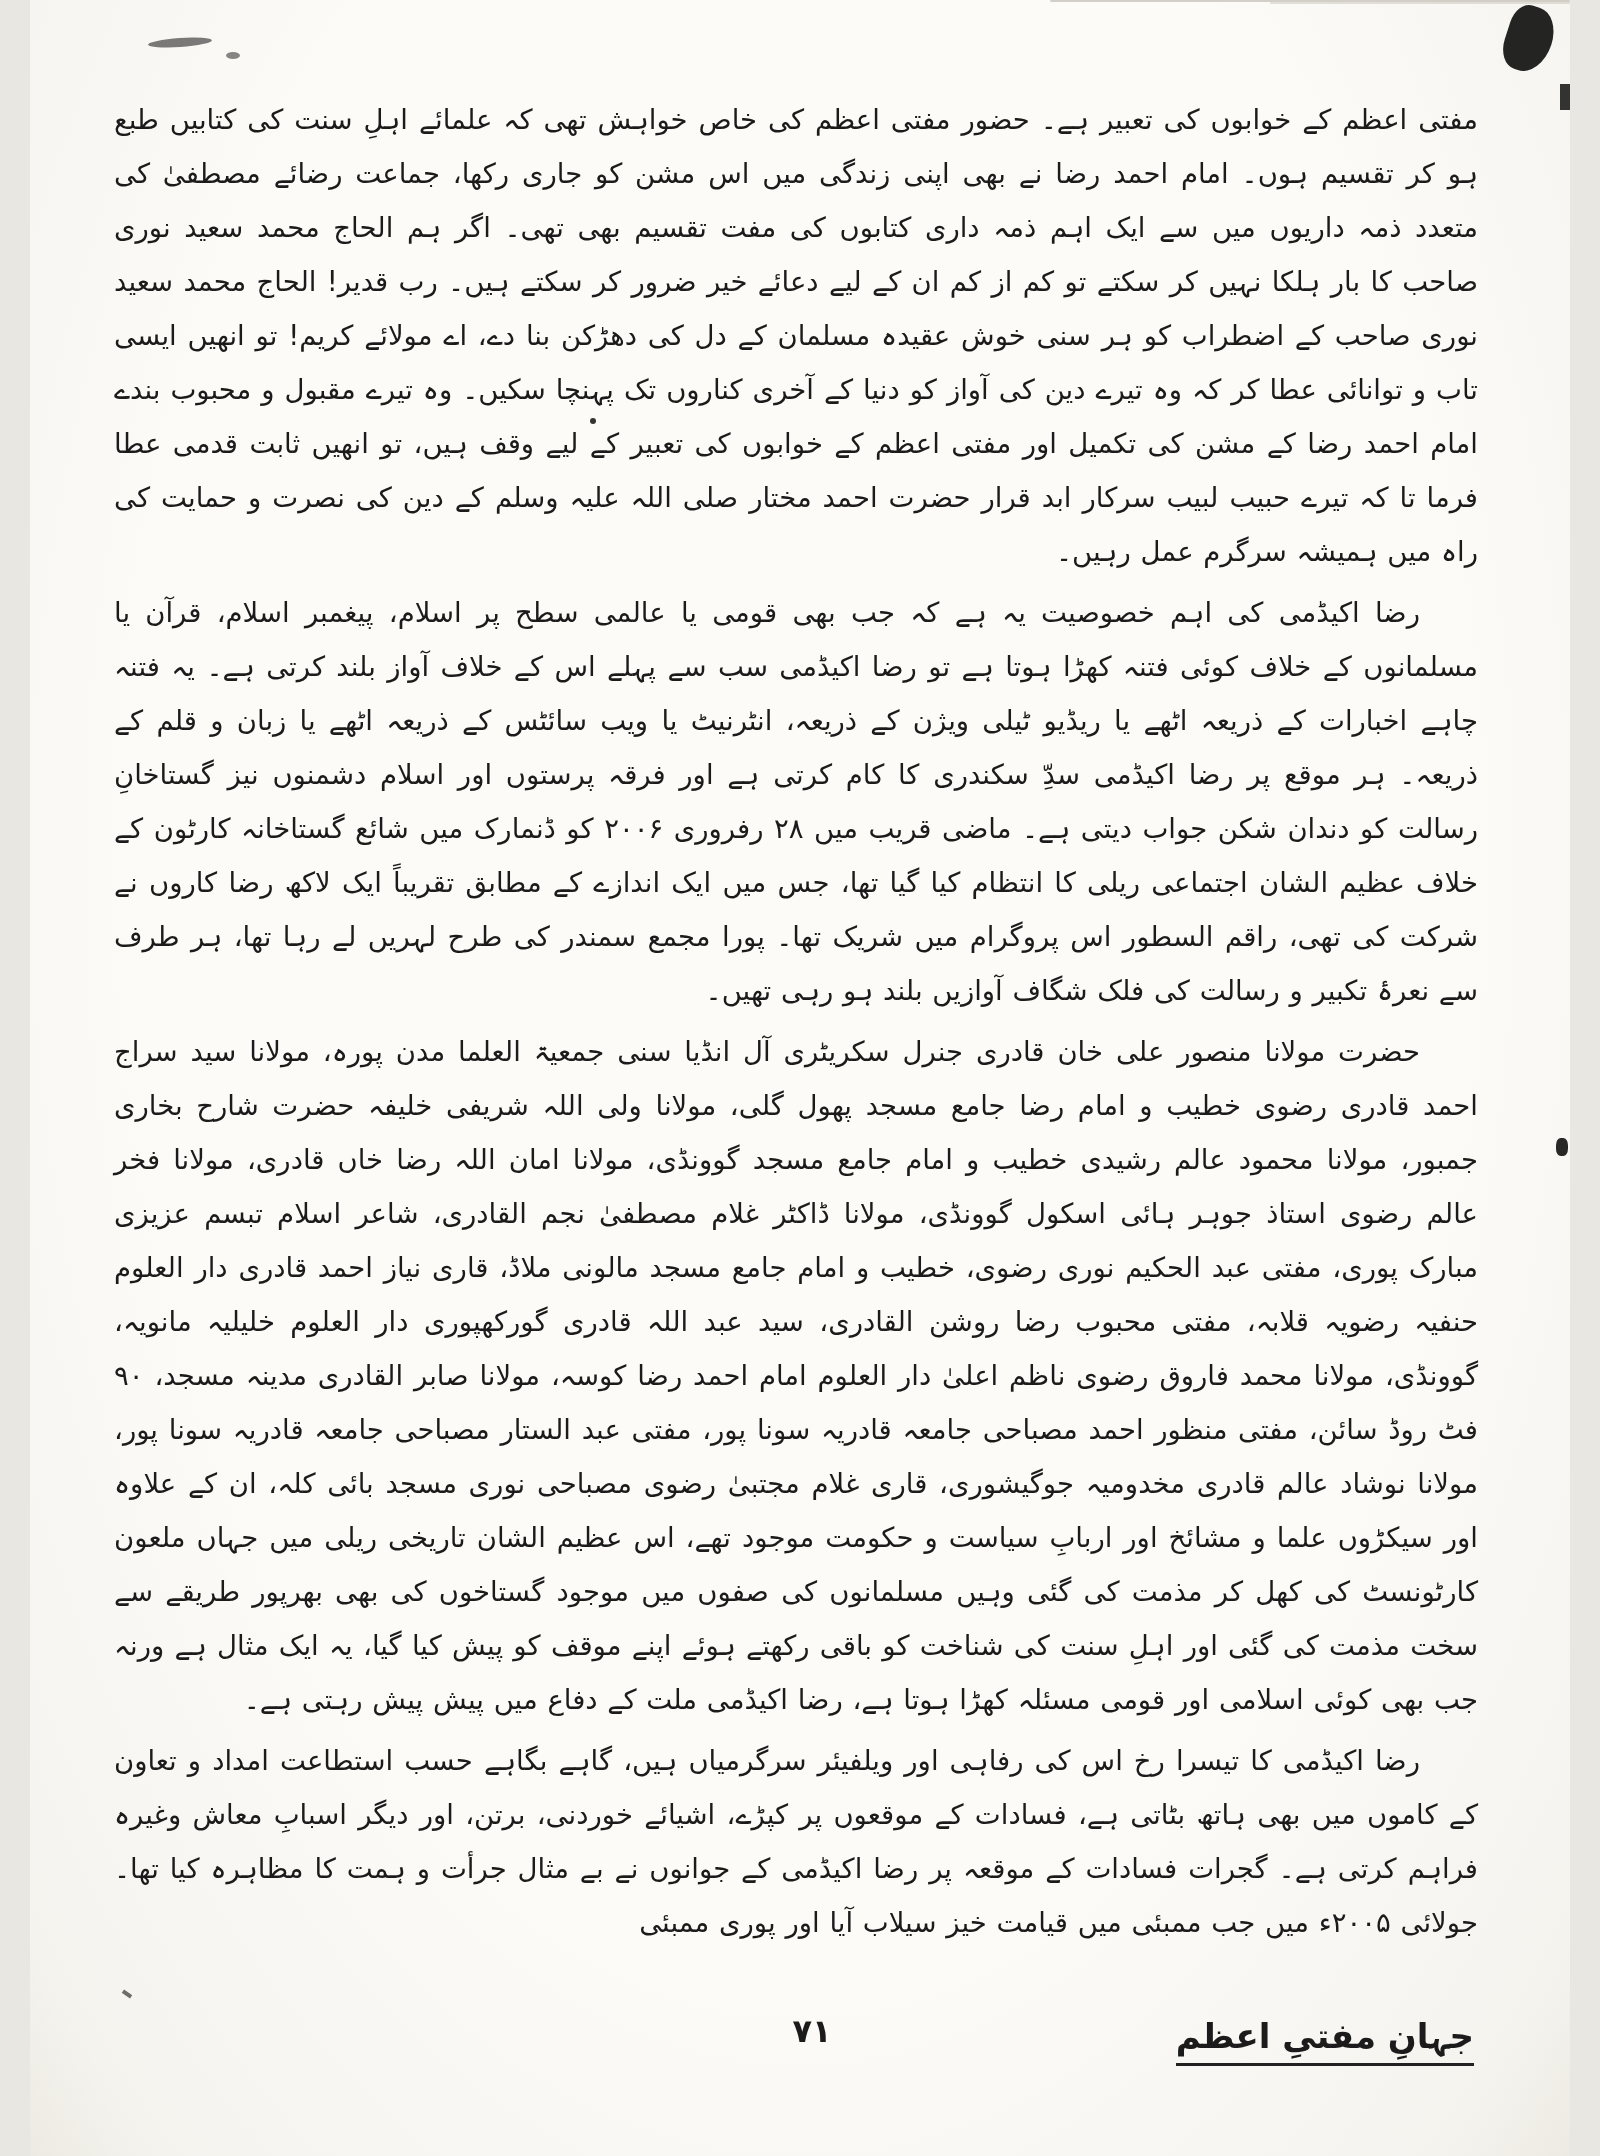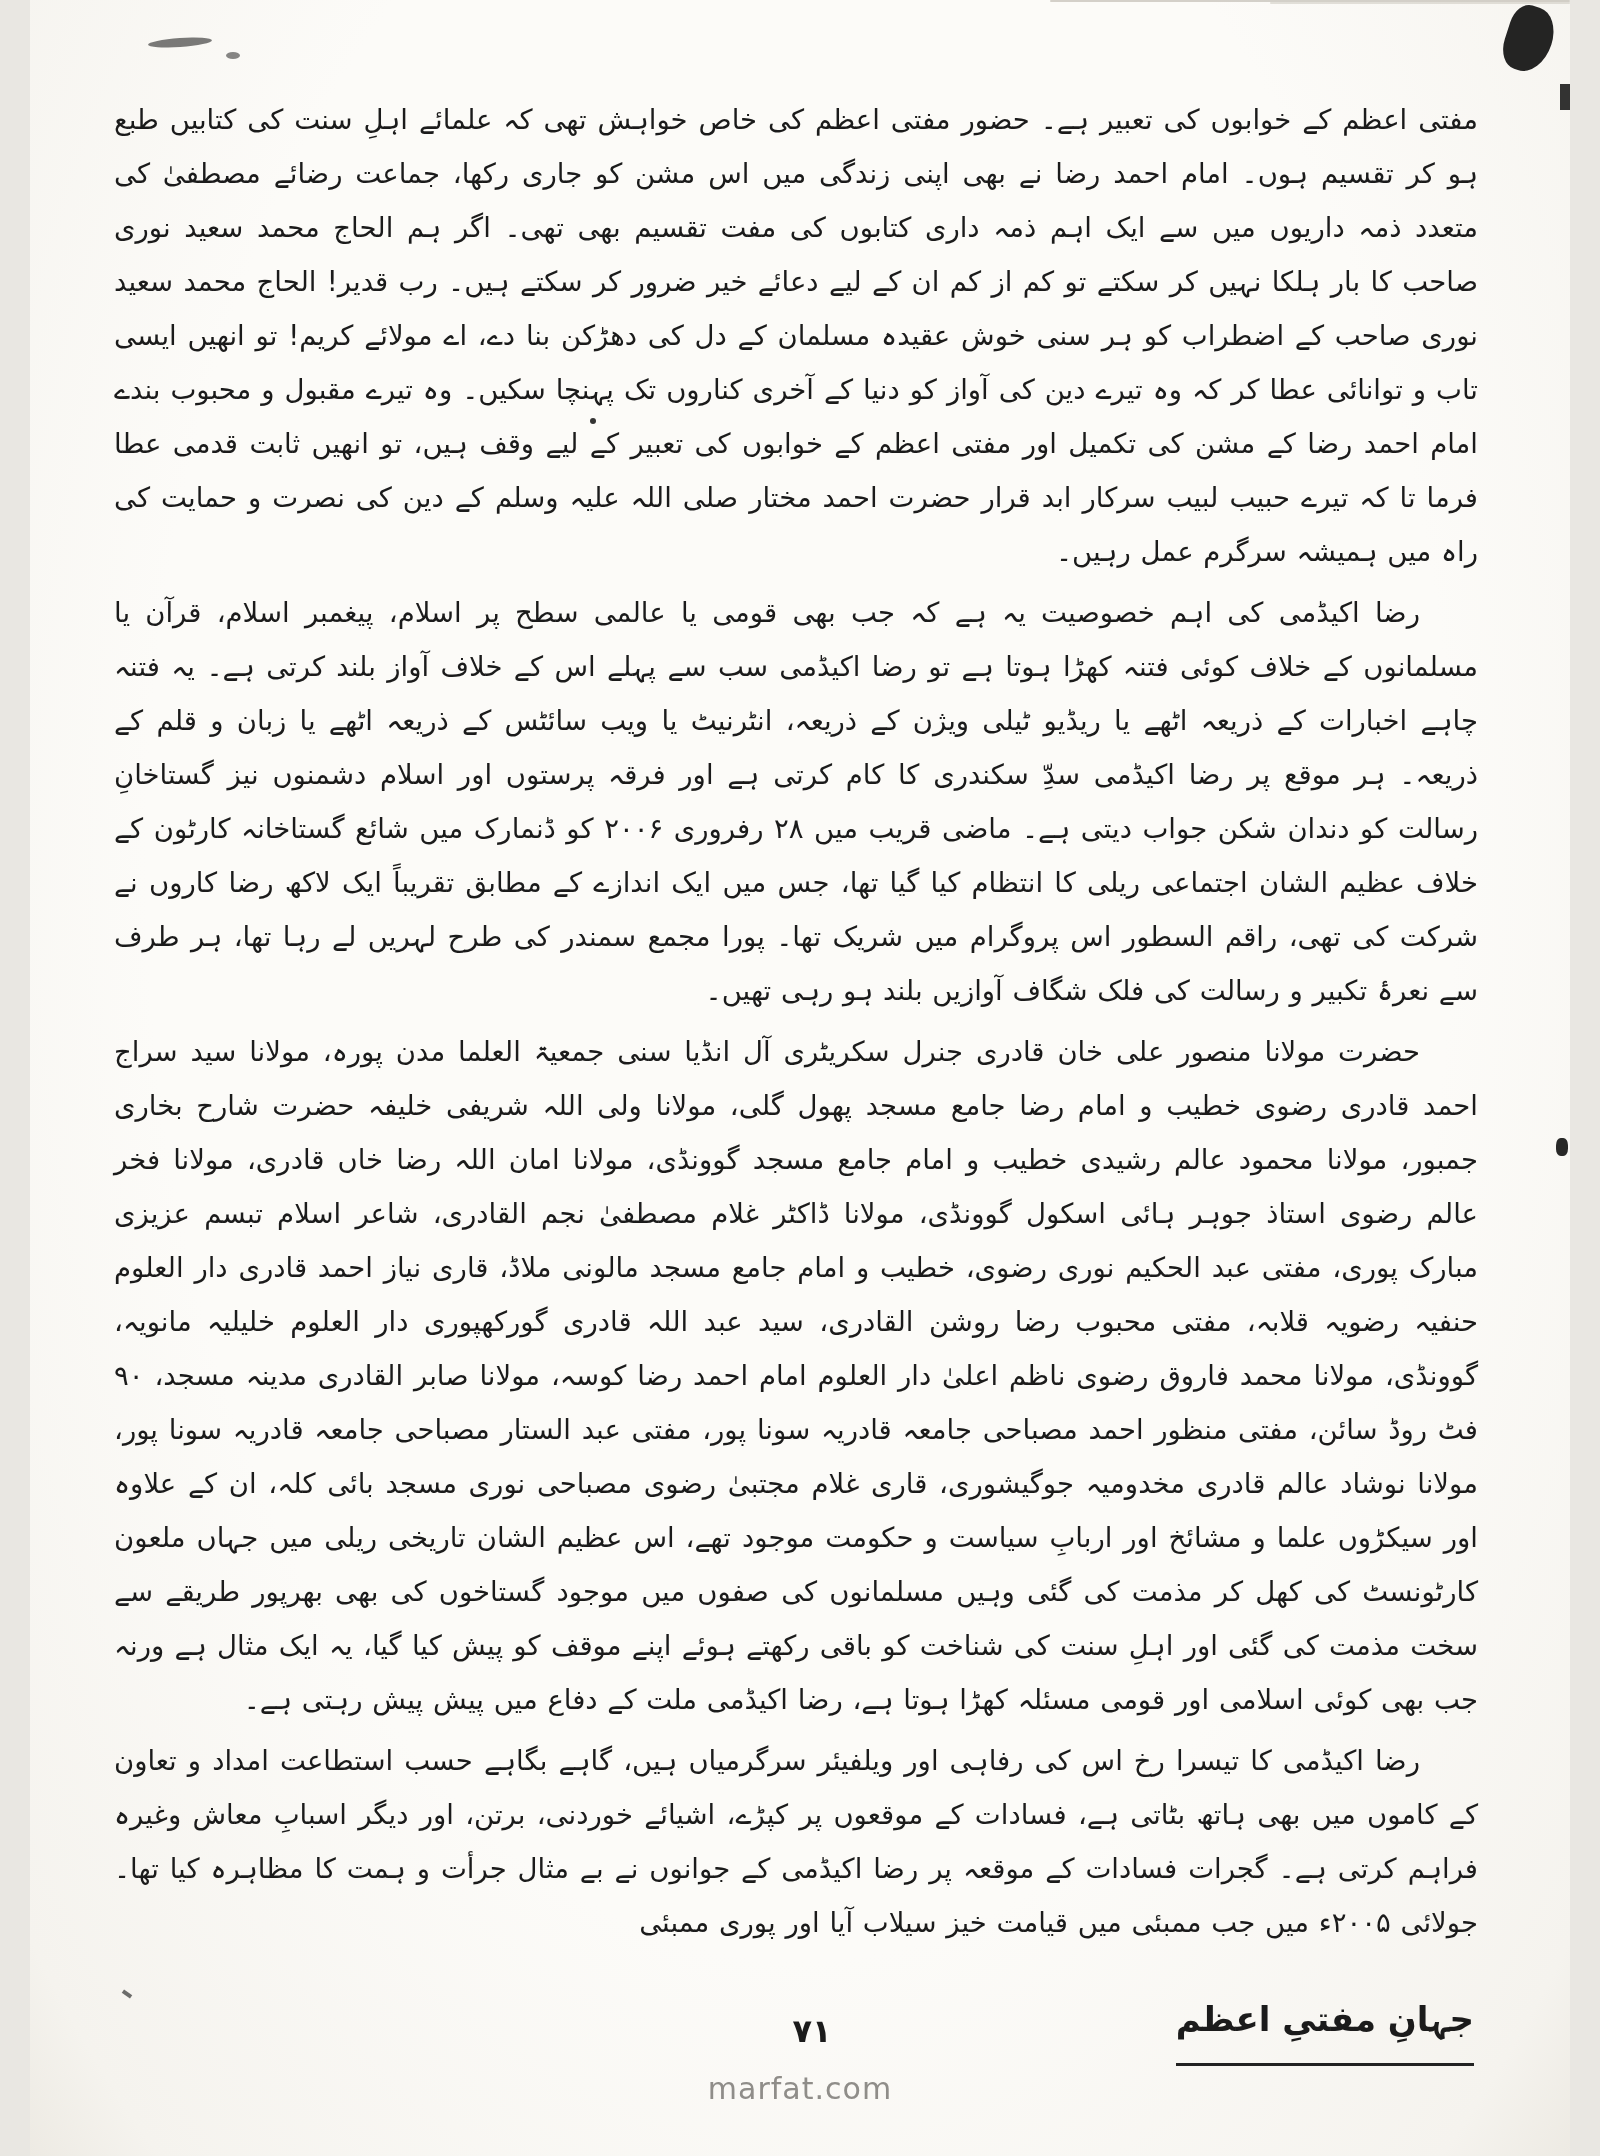--- a/index.html
+++ b/index.html
@@ -58,21 +58,21 @@
     height:120px;
   }
   .book-title{
     position:absolute;
     right:96px;
     bottom:54px;
     font-size:34px;
     font-weight:bold;
     direction:rtl;
     border-bottom:3px solid #222;
-    padding-bottom:24px;
+    padding-bottom:7px;
   }
   .page-number{
     position:absolute;
     left:0;right:0;
     bottom:70px;
     text-align:center;
     font-size:32px;
     font-weight:bold;
     direction:rtl;
     margin-left:24px;
@@ -107,16 +107,15 @@
   <div class="text-block">
     <p>مفتی اعظم کے خوابوں کی تعبیر ہے۔ حضور مفتی اعظم کی خاص خواہش تھی کہ علمائے اہلِ سنت کی کتابیں طبع ہو کر تقسیم ہوں۔ امام احمد رضا نے بھی اپنی زندگی میں اس مشن کو جاری رکھا، جماعت رضائے مصطفیٰ کی متعدد ذمہ داریوں میں سے ایک اہم ذمہ داری کتابوں کی مفت تقسیم بھی تھی۔ اگر ہم الحاج محمد سعید نوری صاحب کا بار ہلکا نہیں کر سکتے تو کم از کم ان کے لیے دعائے خیر ضرور کر سکتے ہیں۔ رب قدیر! الحاج محمد سعید نوری صاحب کے اضطراب کو ہر سنی خوش عقیدہ مسلمان کے دل کی دھڑکن بنا دے، اے مولائے کریم! تو انھیں ایسی تاب و توانائی عطا کر کہ وہ تیرے دین کی آواز کو دنیا کے آخری کناروں تک پہنچا سکیں۔ وہ تیرے مقبول و محبوب بندے امام احمد رضا کے مشن کی تکمیل اور مفتی اعظم کے خوابوں کی تعبیر کے لیے وقف ہیں، تو انھیں ثابت قدمی عطا فرما تا کہ تیرے حبیب لبیب سرکار ابد قرار حضرت احمد مختار صلی اللہ علیہ وسلم کے دین کی نصرت و حمایت کی راہ میں ہمیشہ سرگرم عمل رہیں۔</p>
     <p class="indent">رضا اکیڈمی کی اہم خصوصیت یہ ہے کہ جب بھی قومی یا عالمی سطح پر اسلام، پیغمبر اسلام، قرآن یا مسلمانوں کے خلاف کوئی فتنہ کھڑا ہوتا ہے تو رضا اکیڈمی سب سے پہلے اس کے خلاف آواز بلند کرتی ہے۔ یہ فتنہ چاہے اخبارات کے ذریعہ اٹھے یا ریڈیو ٹیلی ویژن کے ذریعہ، انٹرنیٹ یا ویب سائٹس کے ذریعہ اٹھے یا زبان و قلم کے ذریعہ۔ ہر موقع پر رضا اکیڈمی سدِّ سکندری کا کام کرتی ہے اور فرقہ پرستوں اور اسلام دشمنوں نیز گستاخانِ رسالت کو دندان شکن جواب دیتی ہے۔ ماضی قریب میں ۲۸ رفروری ۲۰۰۶ کو ڈنمارک میں شائع گستاخانہ کارٹون کے خلاف عظیم الشان اجتماعی ریلی کا انتظام کیا گیا تھا، جس میں ایک اندازے کے مطابق تقریباً ایک لاکھ رضا کاروں نے شرکت کی تھی، راقم السطور اس پروگرام میں شریک تھا۔ پورا مجمع سمندر کی طرح لہریں لے رہا تھا، ہر طرف سے نعرۂ تکبیر و رسالت کی فلک شگاف آوازیں بلند ہو رہی تھیں۔</p>
     <p class="indent">حضرت مولانا منصور علی خان قادری جنرل سکریٹری آل انڈیا سنی جمعیۃ العلما مدن پورہ، مولانا سید سراج احمد قادری رضوی خطیب و امام رضا جامع مسجد پھول گلی، مولانا ولی اللہ شریفی خلیفہ حضرت شارح بخاری جمبور، مولانا محمود عالم رشیدی خطیب و امام جامع مسجد گوونڈی، مولانا امان اللہ رضا خاں قادری، مولانا فخر عالم رضوی استاذ جوہر ہائی اسکول گوونڈی، مولانا ڈاکٹر غلام مصطفیٰ نجم القادری، شاعر اسلام تبسم عزیزی مبارک پوری، مفتی عبد الحکیم نوری رضوی، خطیب و امام جامع مسجد مالونی ملاڈ، قاری نیاز احمد قادری دار العلوم حنفیہ رضویہ قلابہ، مفتی محبوب رضا روشن القادری، سید عبد اللہ قادری گورکھپوری دار العلوم خلیلیہ مانویہ، گوونڈی، مولانا محمد فاروق رضوی ناظم اعلیٰ دار العلوم امام احمد رضا کوسہ، مولانا صابر القادری مدینہ مسجد، ۹۰ فٹ روڈ سائن، مفتی منظور احمد مصباحی جامعہ قادریہ سونا پور، مفتی عبد الستار مصباحی جامعہ قادریہ سونا پور، مولانا نوشاد عالم قادری مخدومیہ جوگیشوری، قاری غلام مجتبیٰ رضوی مصباحی نوری مسجد بائی کلہ، ان کے علاوہ اور سیکڑوں علما و مشائخ اور اربابِ سیاست و حکومت موجود تھے، اس عظیم الشان تاریخی ریلی میں جہاں ملعون کارٹونسٹ کی کھل کر مذمت کی گئی وہیں مسلمانوں کی صفوں میں موجود گستاخوں کی بھی بھرپور طریقے سے سخت مذمت کی گئی اور اہلِ سنت کی شناخت کو باقی رکھتے ہوئے اپنے موقف کو پیش کیا گیا، یہ ایک مثال ہے ورنہ جب بھی کوئی اسلامی اور قومی مسئلہ کھڑا ہوتا ہے، رضا اکیڈمی ملت کے دفاع میں پیش پیش رہتی ہے۔</p>
     <p class="indent">رضا اکیڈمی کا تیسرا رخ اس کی رفاہی اور ویلفیئر سرگرمیاں ہیں، گاہے بگاہے حسب استطاعت امداد و تعاون کے کاموں میں بھی ہاتھ بٹاتی ہے، فسادات کے موقعوں پر کپڑے، اشیائے خوردنی، برتن، اور دیگر اسبابِ معاش وغیرہ فراہم کرتی ہے۔ گجرات فسادات کے موقعہ پر رضا اکیڈمی کے جوانوں نے بے مثال جرأت و ہمت کا مظاہرہ کیا تھا۔ جولائی ۲۰۰۵ء میں جب ممبئی میں قیامت خیز سیلاب آیا اور پوری ممبئی</p>
   </div>
 
   <div class="footer">
     <div class="book-title">جہانِ مفتیِ اعظم</div>
     <div class="page-number">۷۱</div>
-    <div class="watermark">marfat.com</div>
   </div>
 
 </div>
 
 </body></html>

